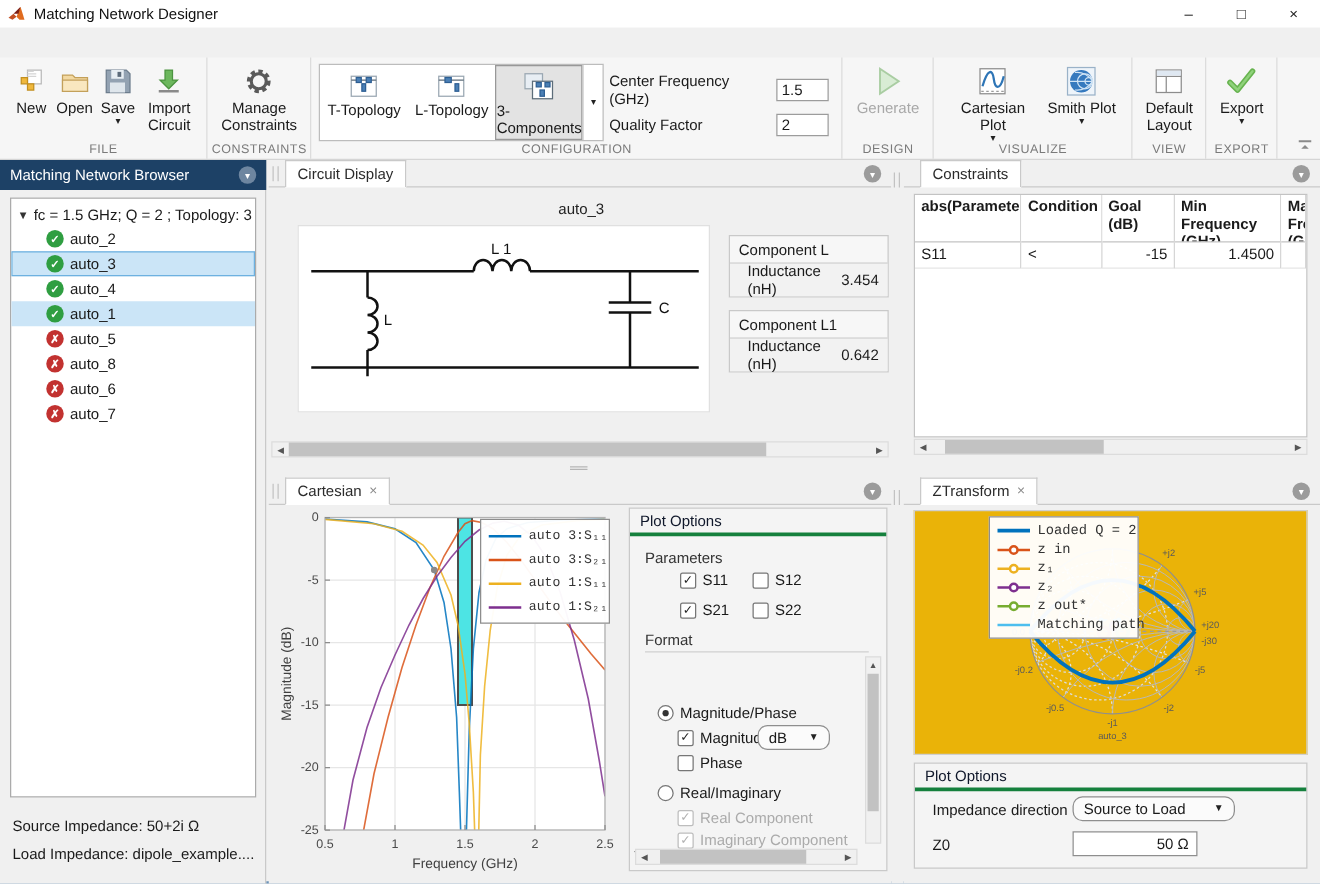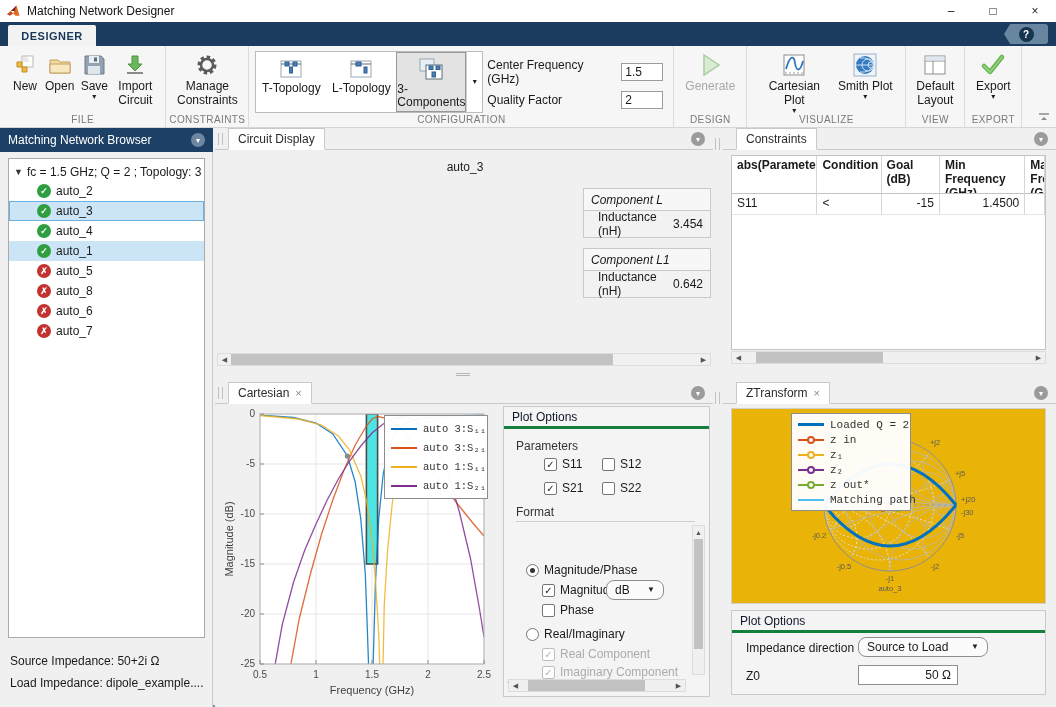--- a/index.html
+++ b/index.html
@@ -69,21 +69,21 @@
   .hthumb { position:absolute; top:0; height:11px; background:#c2c2c2; }
   .vscroll { position:absolute; width:13px; background:#f0f0f0; border:1px solid #dcdcdc; }
   .vthumb { position:absolute; left:1px; width:9px; background:#c2c2c2; }
   .varrow { position:absolute; left:0; width:11px; height:12px; display:flex; align-items:center; justify-content:center; font-size:7px; color:#555; }
 
   
   .circuit-panel { left:215px; top:128px; width:498px; height:240px; }
   .circuit-title { position:absolute; left:120px; top:32px; width:260px; text-align:center; font-size:12px; color:#222; }
   .canvas { position:absolute; left:23px; top:52px; width:330px; height:150px; background:#fff; border:1px solid #e0e0e0; }
   .compcard { position:absolute; left:368px; width:128px; border:1px solid #c9c9c9; background:#f7f7f7; }
-  .compcard .chead { height:22px; border-bottom:1px solid #c9c9c9; display:flex; align-items:center; padding:0 7px;font-style:italic; }
+  .compcard .chead { height:22px; border-bottom:1px solid #c9c9c9; display:flex; align-items:center; padding:0 7px; }
   .compcard .cbody { height:26px; display:flex; align-items:center; justify-content:space-between; padding:0 7px 0 14px; background:#f2f2f2; }
 
   
   .constraints-panel { left:723px; top:128px; width:333px; height:240px; }
   .ctable { position:absolute; left:8px; top:27px; width:315px; height:195px; background:#fff; border:1px solid #c3c3c3; overflow:hidden; }
   .crow { display:flex; }
   .ccell { border-right:1px solid #d6d6d6; padding:2px 5px; overflow:hidden; white-space:pre-line; }
   .chead-row .ccell { font-weight:bold; border-bottom:1px solid #c3c3c3; background:#fff; height:38px; }
   .cdata-row .ccell { height:21px; border-bottom:1px solid #e6e6e6; }
   .num { text-align:right; }
@@ -133,26 +133,20 @@
       <polygon points="6,8 13,1 11,8" fill="#7d1d12"></polygon>
     </svg>
     <span class="title">Matching Network Designer</span>
     <div class="winbtns">
       <div class="winbtn">–</div>
       <div class="winbtn">□</div>
       <div class="winbtn">×</div>
     </div>
   </div>
 
-  <div class="tabbar">
-    <div class="ribbontab">DESIGNER</div>
-    <div class="helptab">
-      <div class="helpcircle">?</div>
-    </div>
-  </div>
 
   <div class="toolbar">
     <div class="tgroup" style="padding-left:8px;">
       <div class="tbtn">
         <span class="ticon">
           <svg width="22" height="22" viewBox="0 0 22 22">
               <path d="M8 2h11v11h-11z" fill="#fff" stroke="#b9b9b9"></path>
               <path d="M8 3 L13 3 M8 5 L15 5 M8 7 L15 7" stroke="#d5d5d5"></path>
               <path d="M4 8h5v5h5v5h-5v-5h-5z" transform="translate(-1,0)" fill="#f0b83c" stroke="#c28f1e" stroke-width="1"></path>
             </svg>
@@ -387,20 +381,40 @@
 
   <div class="panel circuit-panel">
     <div class="tabstrip">
       <div class="grip" style="left:3px"></div>
       <div class="ptab" style="left:13px">
         <span>Circuit Display</span>
       </div>
       <div class="pcircle" style="right:8px">▾</div>
     </div>
     <div class="circuit-title">auto_3</div>
+    <div class="canvas">
+      <svg width="330" height="150" viewBox="0 0 330 150">
+        <g stroke="#111" stroke-width="2" fill="none">
+          <path d="M10 36 H140"></path>
+            <path d="M185 36 H320"></path>
+          <path d="M140 36 a7.5 9 0 0 1 15 0 a7.5 9 0 0 1 15 0 a7.5 9 0 0 1 15 0"></path>
+          <path d="M10 113 H320"></path>
+          <path d="M55 36 V57"></path>
+          <path d="M55 57 a8 7 0 0 1 0 14 a8 7 0 0 1 0 14 a8 7 0 0 1 0 14"></path>
+          <path d="M55 92 V113" transform="translate(0,7)"></path>
+          <path d="M265 36 V61"></path>
+            <path d="M248 61 H282"></path>
+            <path d="M248 69 H282"></path>
+            <path d="M265 69 V113"></path>
+        </g>
+        <text x="162" y="22" font-size="12" text-anchor="middle" fill="#111">L 1</text>
+        <text x="68" y="79" font-size="12" fill="#111">L</text>
+        <text x="288" y="69" font-size="12" fill="#111">C</text>
+      </svg>
+    </div>
     <div class="compcard" style="top:60px;">
       <div class="chead">Component L</div>
       <div class="cbody">
         <span>Inductance (nH)</span>
         <span>3.454</span>
       </div>
     </div>
     <div class="compcard" style="top:120px;">
       <div class="chead">Component L1</div>
       <div class="cbody">

